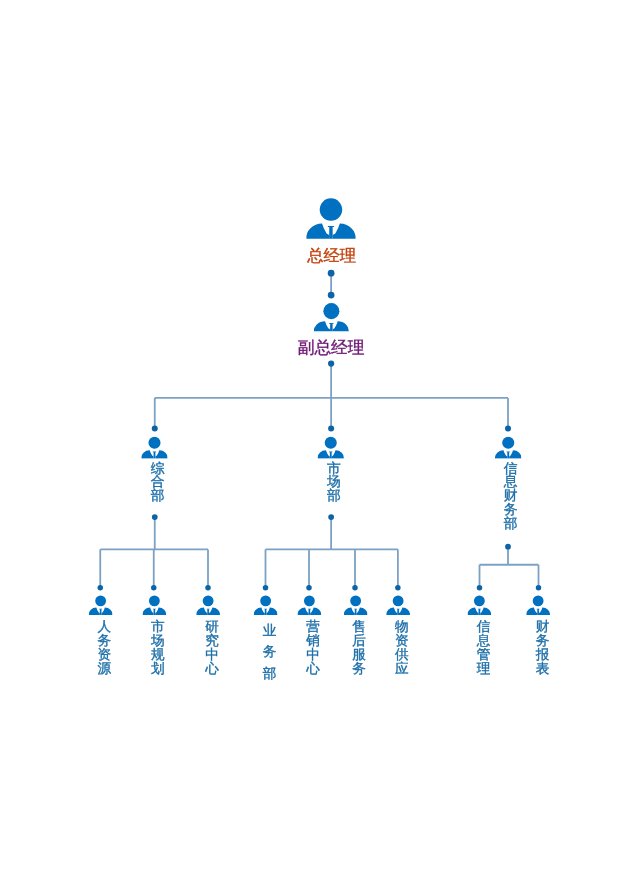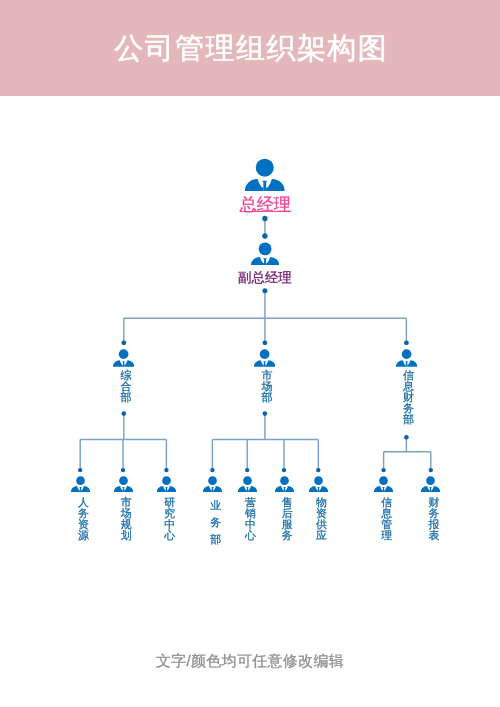--- a/index.html
+++ b/index.html
@@ -34,23 +34,20 @@
   }
   .lab-h { transform:translateX(-50%); }
   .lab-v { transform:translateX(-50%); }
   .lab-v span { display:block; }
 </style>
 </head>
 <body>
 
 <div class="page">
 
-  <div class="header">
-    <div class="header-title">公司管理组织架构图</div>
-  </div>
 
   <svg class="wires" width="500" height="707" viewBox="0 0 500 707">
       <line x1="264.9" y1="218.5" x2="264.9" y2="236" stroke="#7ba2c4" stroke-width="1.45"></line>
       <line x1="264.9" y1="290.8" x2="264.9" y2="318.3" stroke="#7ba2c4" stroke-width="1.45"></line>
       <line x1="123.8" y1="318.3" x2="406.4" y2="318.3" stroke="#7ba2c4" stroke-width="1.45"></line>
       <line x1="123.8" y1="318.3" x2="123.8" y2="342.8" stroke="#7ba2c4" stroke-width="1.45"></line>
       <line x1="264.9" y1="318.3" x2="264.9" y2="342.8" stroke="#7ba2c4" stroke-width="1.45"></line>
       <line x1="406.4" y1="318.3" x2="406.4" y2="342.8" stroke="#7ba2c4" stroke-width="1.45"></line>
       <line x1="123.8" y1="413.6" x2="123.8" y2="439.5" stroke="#7ba2c4" stroke-width="1.45"></line>
       <line x1="80.2" y1="439.5" x2="166.4" y2="439.5" stroke="#7ba2c4" stroke-width="1.45"></line>
@@ -89,21 +86,21 @@
 
   <div id="nodes">
       <svg class="node-icon" width="39.50" height="33.18" viewBox="0 -8 100 84" style="left: 245.15px; top: 158.12px;">
         <g fill="#0070c0">
           <circle cx="50" cy="16.5" r="22.8"></circle>
           <path d="M32.0 44.9 Q34.8 55.0 41.2 65.0 L46.3 68.0 L46.3 76 L0 76 A32 29 0 0 1 32.0 44.9 Z"></path>
           <path d="M68.0 44.9 Q65.2 55.0 58.8 65.0 L53.7 68.0 L53.7 76 L100 76 A32 29 0 0 0 68.0 44.9 Z"></path>
           <path d="M43.7 49.9 L56.3 49.9 L56.3 52.0 L53.4 52.0 L53.7 76 L46.3 76 L46.6 52.0 L43.7 52.0 Z"></path>
         </g>
       </svg>
-      <div class="node-label lab-h" style="left: 265.3px; top: 197px; font-size: 17px; line-height: 15px; color: #ec4899; text-decoration: underline;">总经理</div>
+      <div class="node-label lab-h" style="left: 265.3px; top: 197px; font-size: 13px; line-height: 15px; color: #c2410c;">总经理</div>
       <svg class="node-icon" width="28.20" height="23.69" viewBox="0 -8 100 84" style="left: 250.8px; top: 241.61px;">
         <g fill="#0070c0">
           <circle cx="50" cy="16.5" r="22.8"></circle>
           <path d="M32.0 44.9 Q34.8 55.0 41.2 65.0 L46.3 68.0 L46.3 76 L0 76 A32 29 0 0 1 32.0 44.9 Z"></path>
           <path d="M68.0 44.9 Q65.2 55.0 58.8 65.0 L53.7 68.0 L53.7 76 L100 76 A32 29 0 0 0 68.0 44.9 Z"></path>
           <path d="M43.7 49.9 L56.3 49.9 L56.3 52.0 L53.4 52.0 L53.7 76 L46.3 76 L46.6 52.0 L43.7 52.0 Z"></path>
         </g>
       </svg>
       <div class="node-label lab-h" style="left: 264.9px; top: 271.2px; font-size: 13.4px; line-height: 13.8px; color: #701a75;">副总经理</div>
       <svg class="node-icon" width="21.20" height="17.81" viewBox="0 -8 100 84" style="left: 113.2px; top: 348.79px;">
@@ -267,14 +264,13 @@
         </g>
       </svg>
       <div class="node-label lab-v" style="left: 434px; top: 497px; font-size: 10.9px; line-height: 10.95px; color: rgb(29, 111, 169);">
         <span>财</span>
         <span>务</span>
         <span>报</span>
         <span>表</span>
       </div>
     </div>
 
-  <div class="footer">文字/颜色均可任意修改编辑</div>
 </div>
 
 </body></html>

